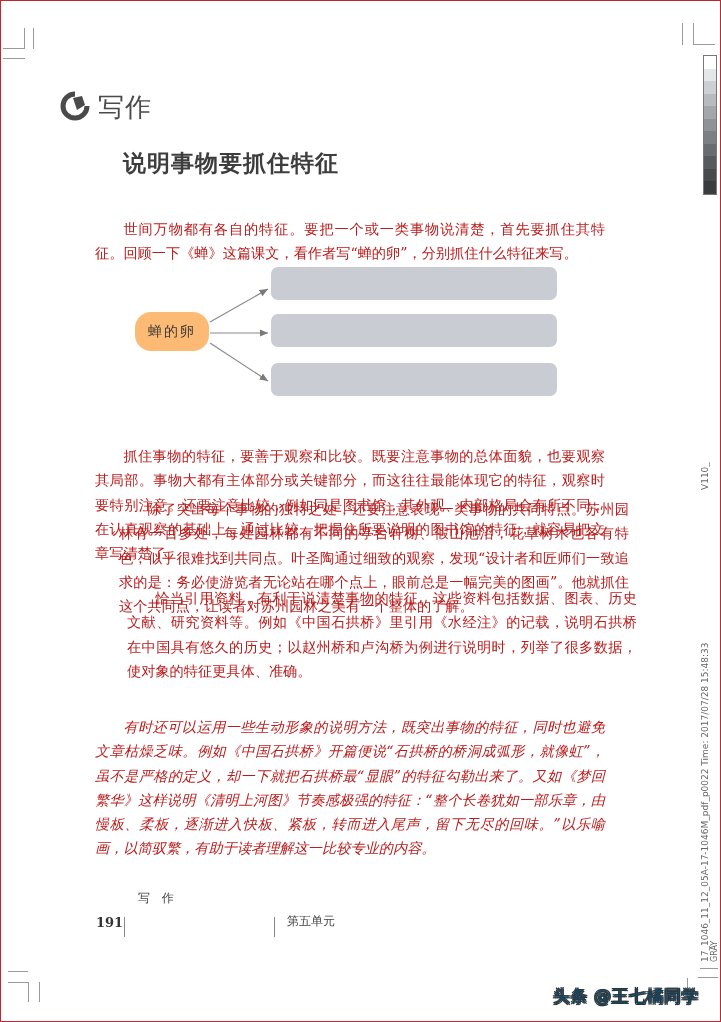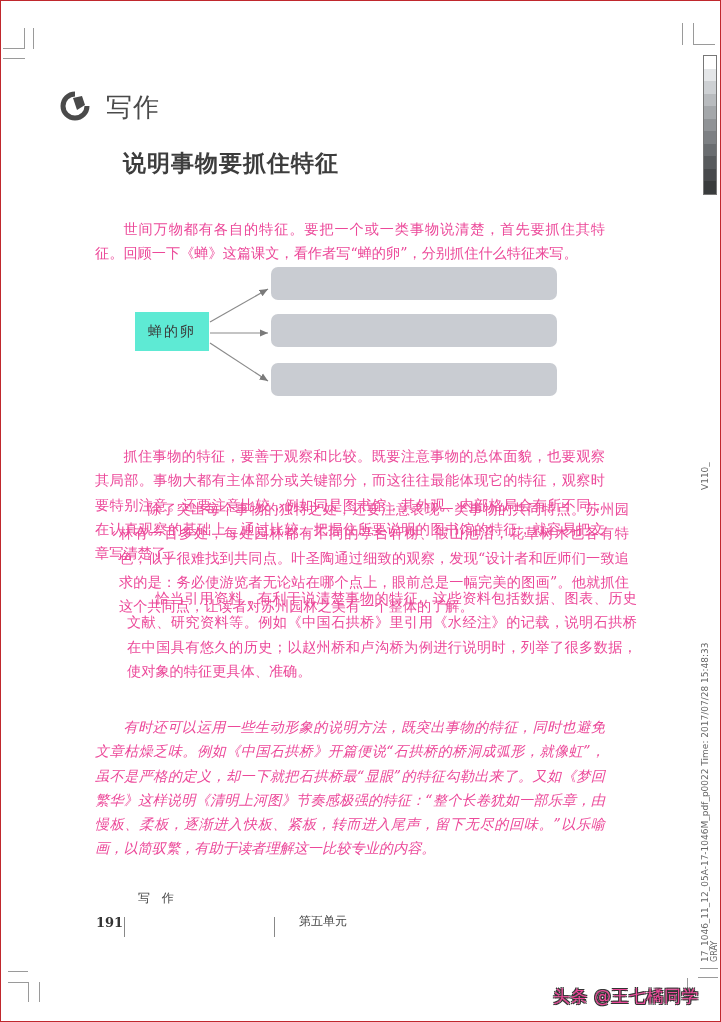--- a/index.html
+++ b/index.html
@@ -8,66 +8,66 @@
       background: #ffffff;
       font-family: "DejaVu Serif", "Liberation Serif", serif;
       color: #3a3a3a;
     }
     .frame {
       position: absolute; left: 0; top: 0; width: 719px; height: 1020px;
       border: 1px solid #c0282d; pointer-events: none;
     }
     .crop { position: absolute; background: #9a9a9a; }
     .header-logo {
-      position: absolute; left: 60px; top: 90px; display: flex; align-items: center; gap: 8px;
+      position: absolute; left: 60px; top: 90px; display: flex; align-items: center;
     }
     .header-logo svg { width: 30px; height: 30px; }
     .header-logo .label {
       margin-left: 8px; font-family: "DejaVu Sans", "Liberation Sans", sans-serif;
       font-size: 26px; color: #4a4a4a; letter-spacing: 1px;
     }
     .page-title {
       position: absolute; left: 123px; top: 148px;
       font-family: Liberation Sans, sans-serif;
       font-size: 23px; color: #3d3d3d; letter-spacing: 1px; font-weight: bold;
     }
     .para {
       position: absolute; left: 95px; width: 510px;
-      font-size: 14.2px; line-height: 24.3px; color: #ec4899;
+      font-size: 14.2px; line-height: 24.3px; color: #b91c1c;
       text-align: justify; text-indent: 2em; margin: 0;
     }
     .diagram { position: absolute; left: 0; top: 0; width: 721px; height: 1022px; pointer-events: none; }
     .source-box {
       position: absolute; left: 135px; top: 312px; width: 74px; height: 39px;
-      background: #5eead4; border-radius: 0;
+      background: #fdba74; border-radius: 16px;
       display: flex; align-items: center; justify-content: center;
       font-size: 14px; color: #3a3a3a; letter-spacing: 2px;
     }
     .answer-box {
       position: absolute; left: 271px; width: 286px; height: 33px;
       background: #c9ccd2; border-radius: 7px;
     }
     .footer-page { position: absolute; left: 96px; top: 915px; font-size: 13px; color: #333; font-weight: bold; }
     .footer-sep { position: absolute; width: 1px; height: 20px; background: #888; }
     .footer-section { position: absolute; left: 138px; top: 890px; font-size: 12px; color: #444; letter-spacing: 4px; }
-    .footer-unit { position: absolute; left: 287px; top: 913px; font-size: 12px; color: #444; margin-left: 12px; }
+    .footer-unit { position: absolute; left: 287px; top: 913px; font-size: 12px; color: #444; }
     .gray-scale {
       position: absolute; left: 703px; top: 55px; width: 12px;
       display: flex; flex-direction: column; border: 1px solid #777;
     }
     .gray-scale div { height: 12.5px; }
     .vtext {
       position: absolute; font-family: "DejaVu Sans", "Liberation Sans", sans-serif;
       font-size: 9px; color: #666; transform-origin: left top; transform: rotate(-90deg);
       white-space: nowrap;
     }
     .watermark {
       position: absolute; left: 553px; top: 985px;
       font-family: "DejaVu Sans", "Liberation Sans", sans-serif;
-      font-size: 17px; color: #ec4899;
+      font-size: 17px; color: #0c4a6e;
       text-shadow: 1px 1px 0 #333, -1px -1px 0 #333, 1px -1px 0 #333, -1px 1px 0 #333;
       letter-spacing: 0.5px;
     }
   </style>
 </head>
 <body>
 
 <div class="frame"></div>
 
 <div class="crop" style="left:3px;top:48px;width:22px;height:1px;"></div>

